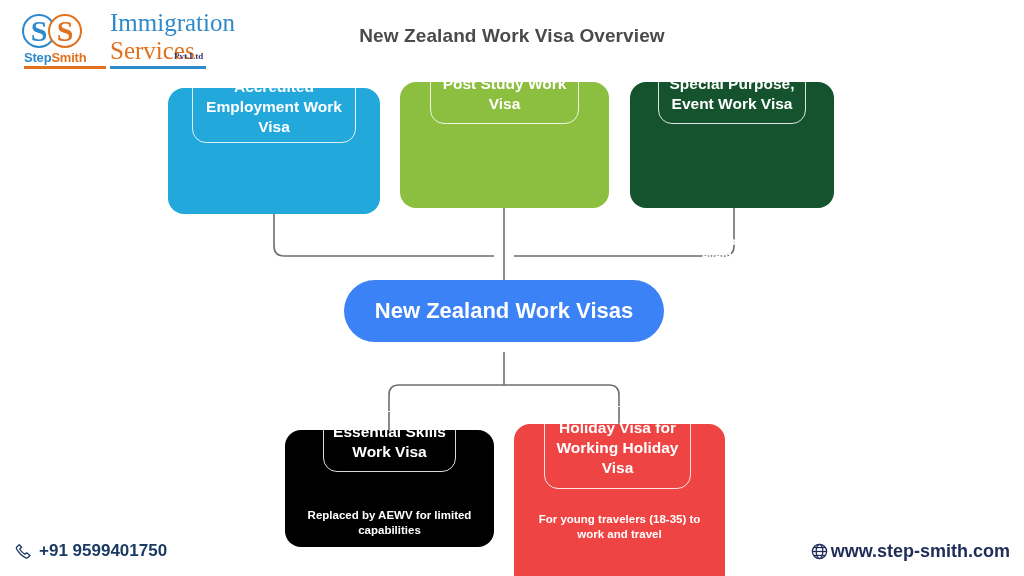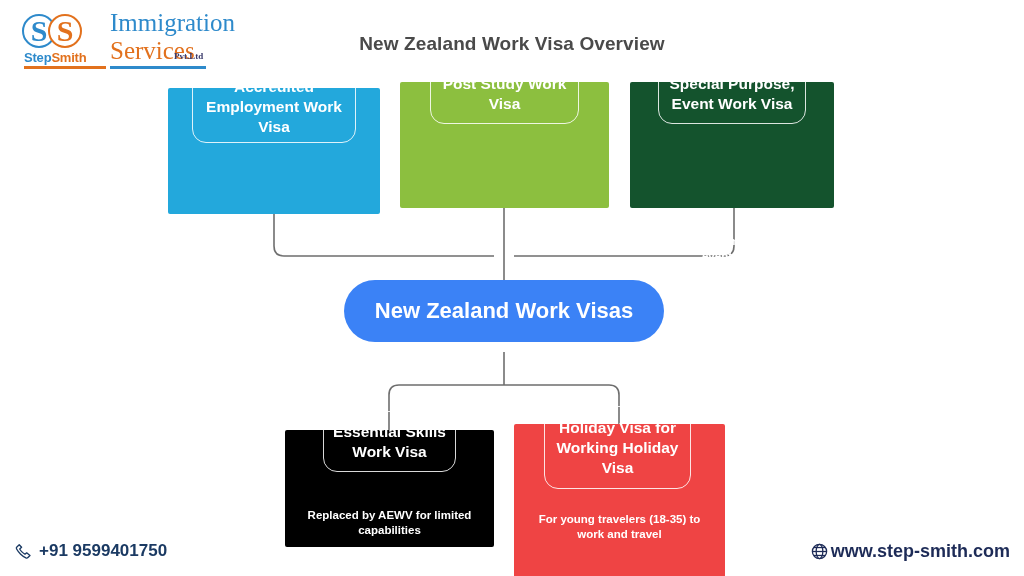--- a/index.html
+++ b/index.html
@@ -44,28 +44,28 @@
     font-family: "Liberation Serif", serif; font-size: 25px; line-height: 26px;
   }
   #imm-suffix {
     position: absolute; left: 152px; top: 39px; color: #3B3B6B;
     font-family: "Liberation Serif", serif; font-size: 9px; font-weight: bold; text-align: right;
   }
 
   
   #title {
     position: absolute; left: 0; top: 25px; width: 1024px; text-align: center;
-    font-size: 19px; font-weight: bold; color: #4A4A4A; letter-spacing: 0.1px; margin-top: 8px;
+    font-size: 19px; font-weight: bold; color: #4A4A4A; letter-spacing: 0.1px;
   }
 
   
   #connectors { position: absolute; left: 0; top: 0; width: 1024px; height: 576px; pointer-events: none; }
 
   
-  .card { position: absolute; border-radius: 2px; }
+  .card { position: absolute; border-radius: 16px; }
   .card .inner {
     position: absolute; left: 24px; top: -18px; right: 24px;
     border: 1.6px solid rgba(255,255,255,0.85);
     border-radius: 14px;
     display: flex; align-items: center; justify-content: center;
     text-align: center; color: #ffffff;
     font-size: 15.5px; font-weight: bold; line-height: 20px;
     padding: 8px 6px;
   }
   .card .desc {

